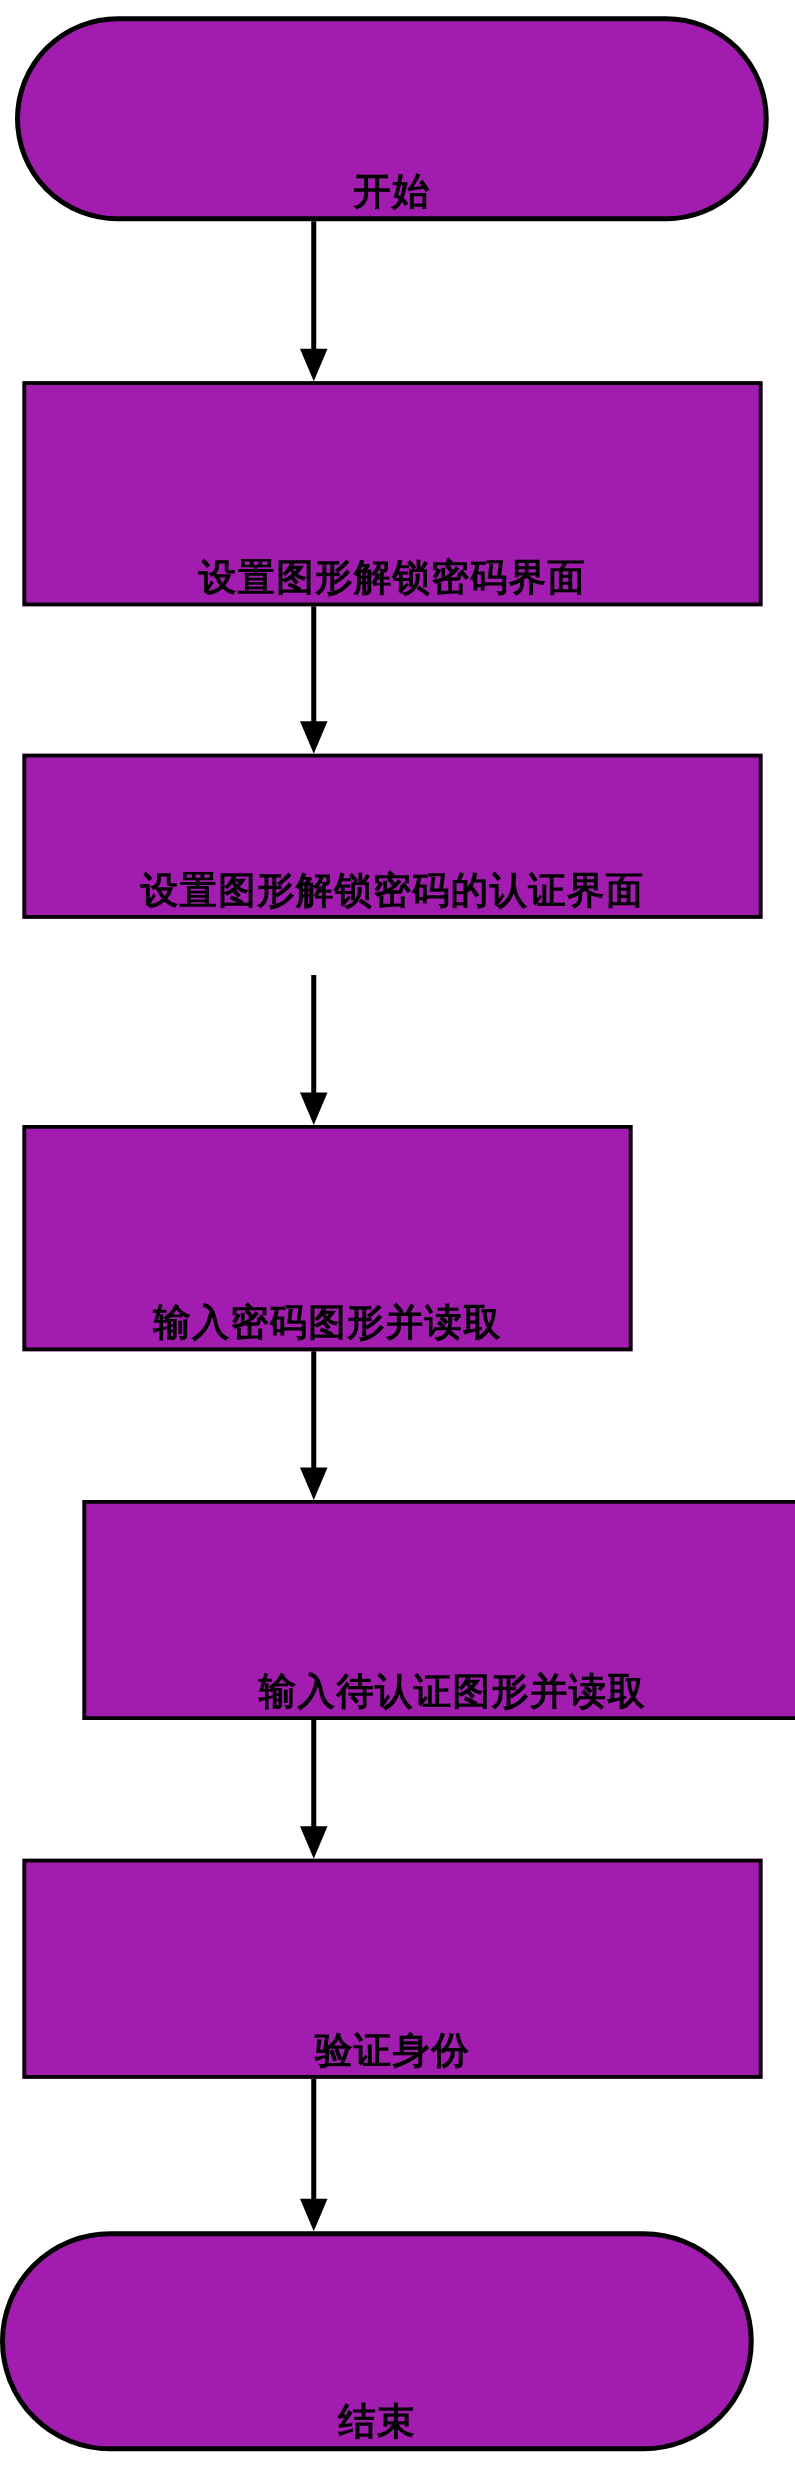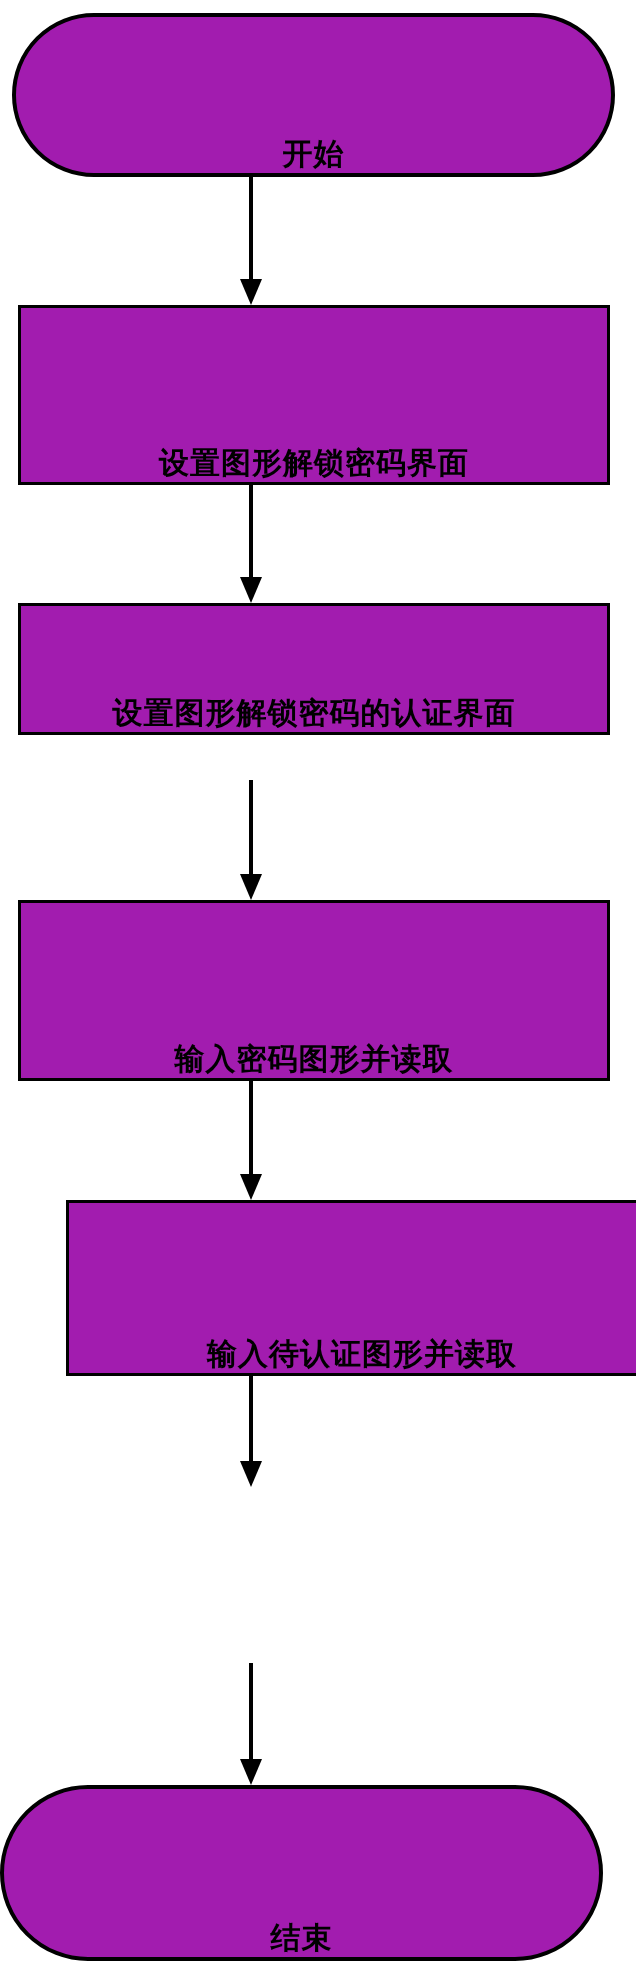--- a/index.html
+++ b/index.html
@@ -89,38 +89,41 @@
 
   <div class="node process" style="left: 18px; top: 603px; width: 592px; height: 132px;">
     <span class="node-label">设置图形解锁密码的认证界面</span>
   </div>
 
   <div class="connector" style="left: 251px; top: 780px; height: 120px;">
     <div class="stem" style="height: 96px;"></div>
     <div class="head" style="top: 94px;"></div>
   </div>
 
-  <div class="node process" style="left: 18px; top: 900px; width: 592px; height: 181px;">
+  <div class="node process" style="left: 18px; top: 900px; width: 488px; height: 181px;">
     <span class="node-label">输入密码图形并读取</span>
   </div>
 
   <div class="connector" style="left: 251px; top: 1081px; height: 119px;">
     <div class="stem" style="height: 95px;"></div>
     <div class="head" style="top: 93px;"></div>
   </div>
 
   <div class="node process" style="left: 18px; top: 1200px; width: 592px; height: 176px; margin-left: 48px;">
     <span class="node-label">输入待认证图形并读取</span>
   </div>
 
   <div class="connector" style="left: 251px; top: 1376px; height: 111px;">
     <div class="stem" style="height: 87px;"></div>
     <div class="head" style="top: 85px;"></div>
   </div>
 
+  <div class="node process" style="left: 18px; top: 1487px; width: 592px; height: 176px;">
+    <span class="node-label">验证身份</span>
+  </div>
 
   <div class="connector" style="left: 251px; top: 1663px; height: 122px;">
     <div class="stem" style="height: 98px;"></div>
     <div class="head" style="top: 96px;"></div>
   </div>
 
   <div class="node terminator" style="left: 0; top: 1785px; width: 603px; height: 176px;">
     <span class="node-label">结束</span>
   </div>
 

